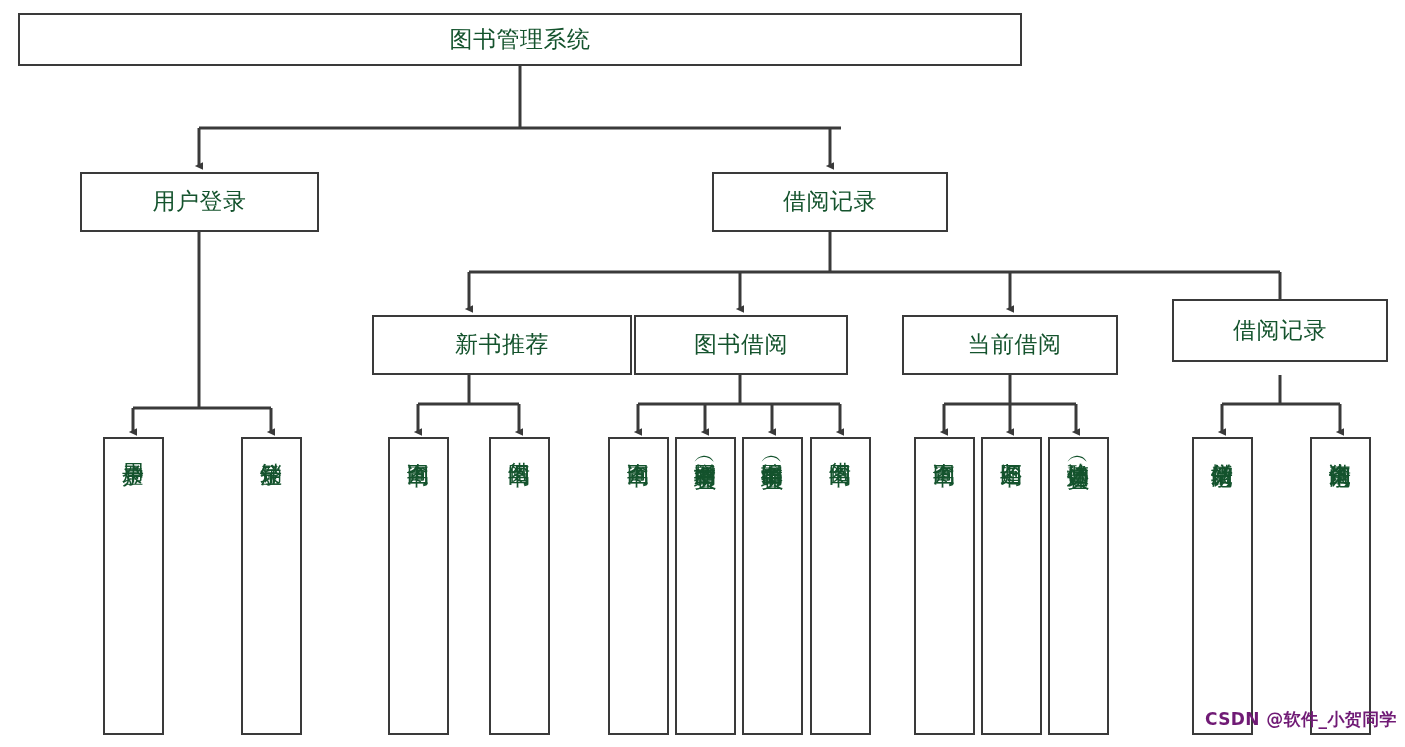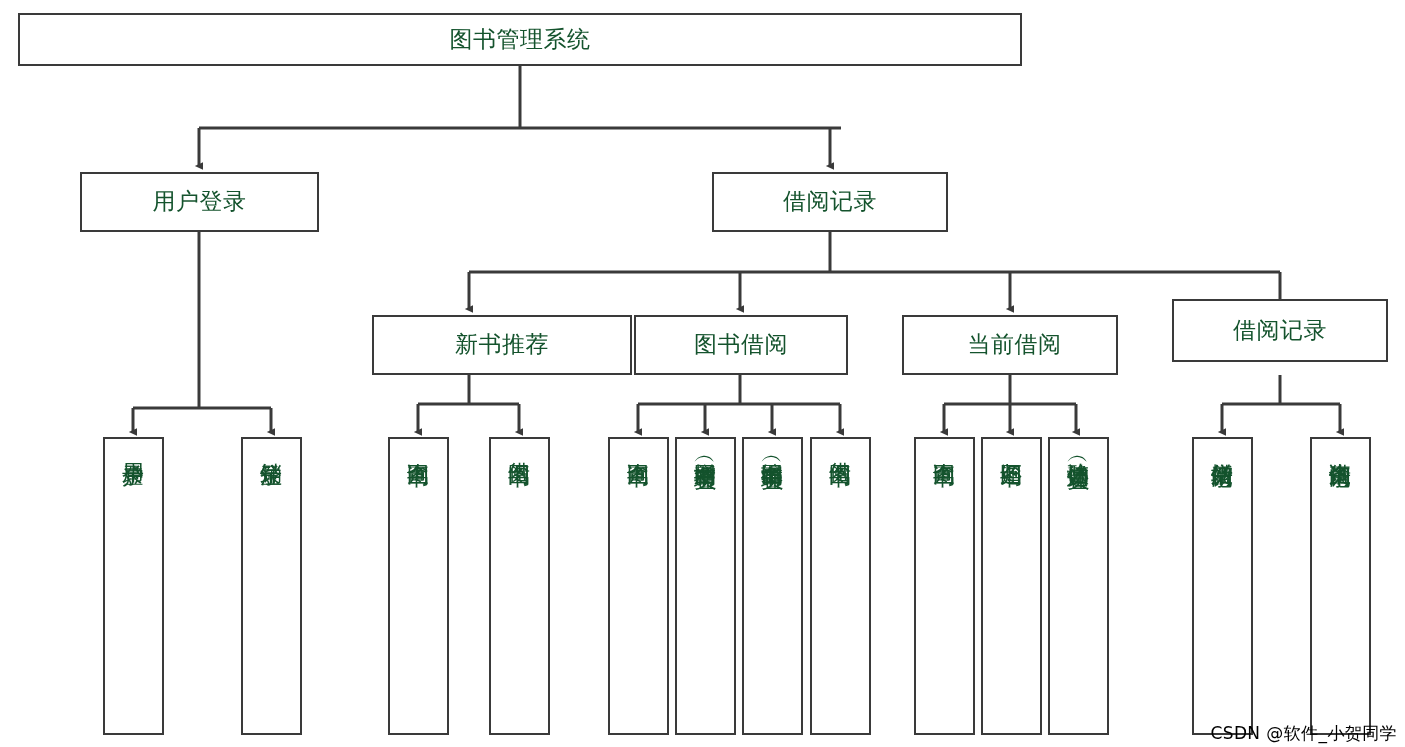--- a/index.html
+++ b/index.html
@@ -60,26 +60,27 @@
     writing-mode: vertical-rl;
     text-orientation: upright;
     font-size: 22px;
     line-height: 1.05;
     letter-spacing: 1px;
     white-space: nowrap;
   }
   #watermark {
     position: absolute;
     right: 8px;
-    bottom: 2px;
+    bottom: 16px;
     font-size: 17px;
-    color: #000000;
+    color: #701a75;
     letter-spacing: 0.4px;
     white-space: nowrap;
     user-select: none;
+    font-weight: bold;
   }
 </style>
 </head>
 <body>
 
 <div id="diagram-root">
 
   <svg id="edges-layer" viewBox="0 0 1405 747" width="1405" height="747" xmlns="http://www.w3.org/2000/svg">
     <defs>
       <marker id="arrowhead" markerWidth="9" markerHeight="9" refX="4.2" refY="4.4" orient="auto" markerUnits="userSpaceOnUse">

